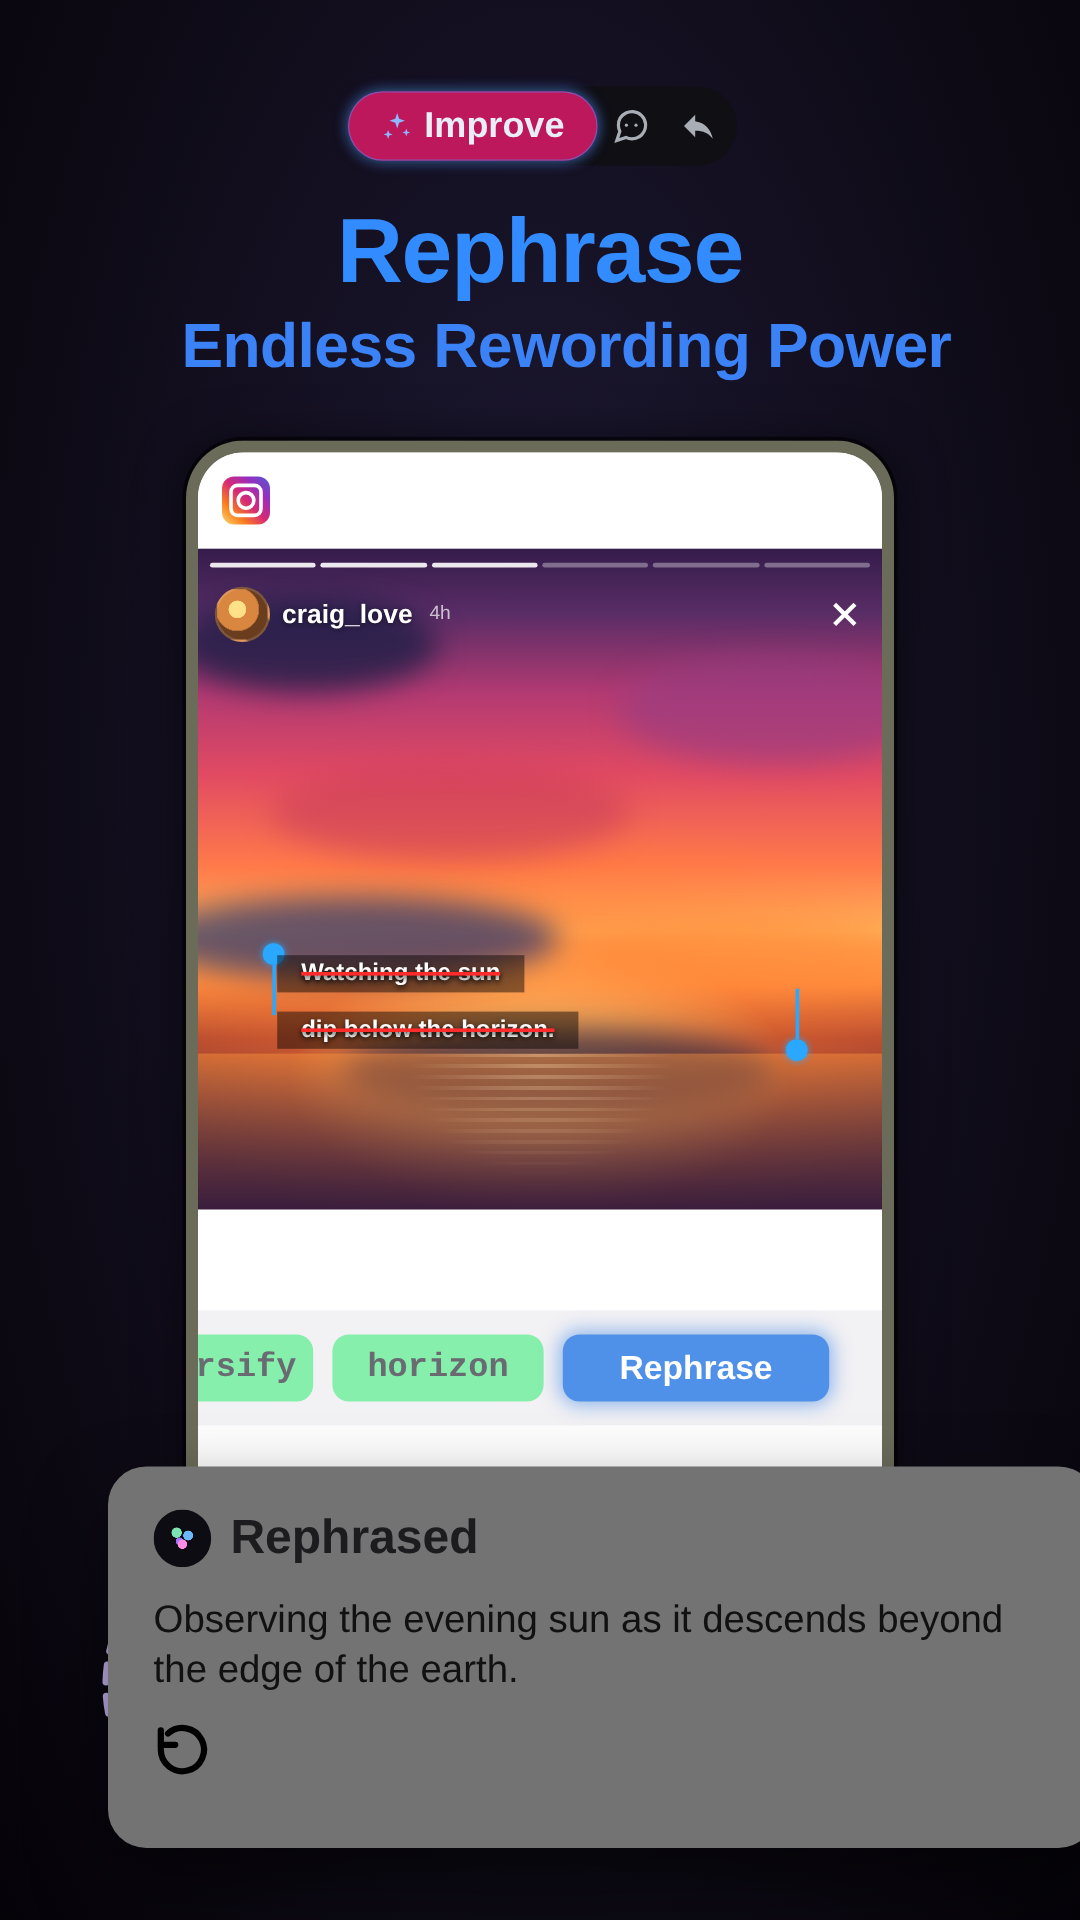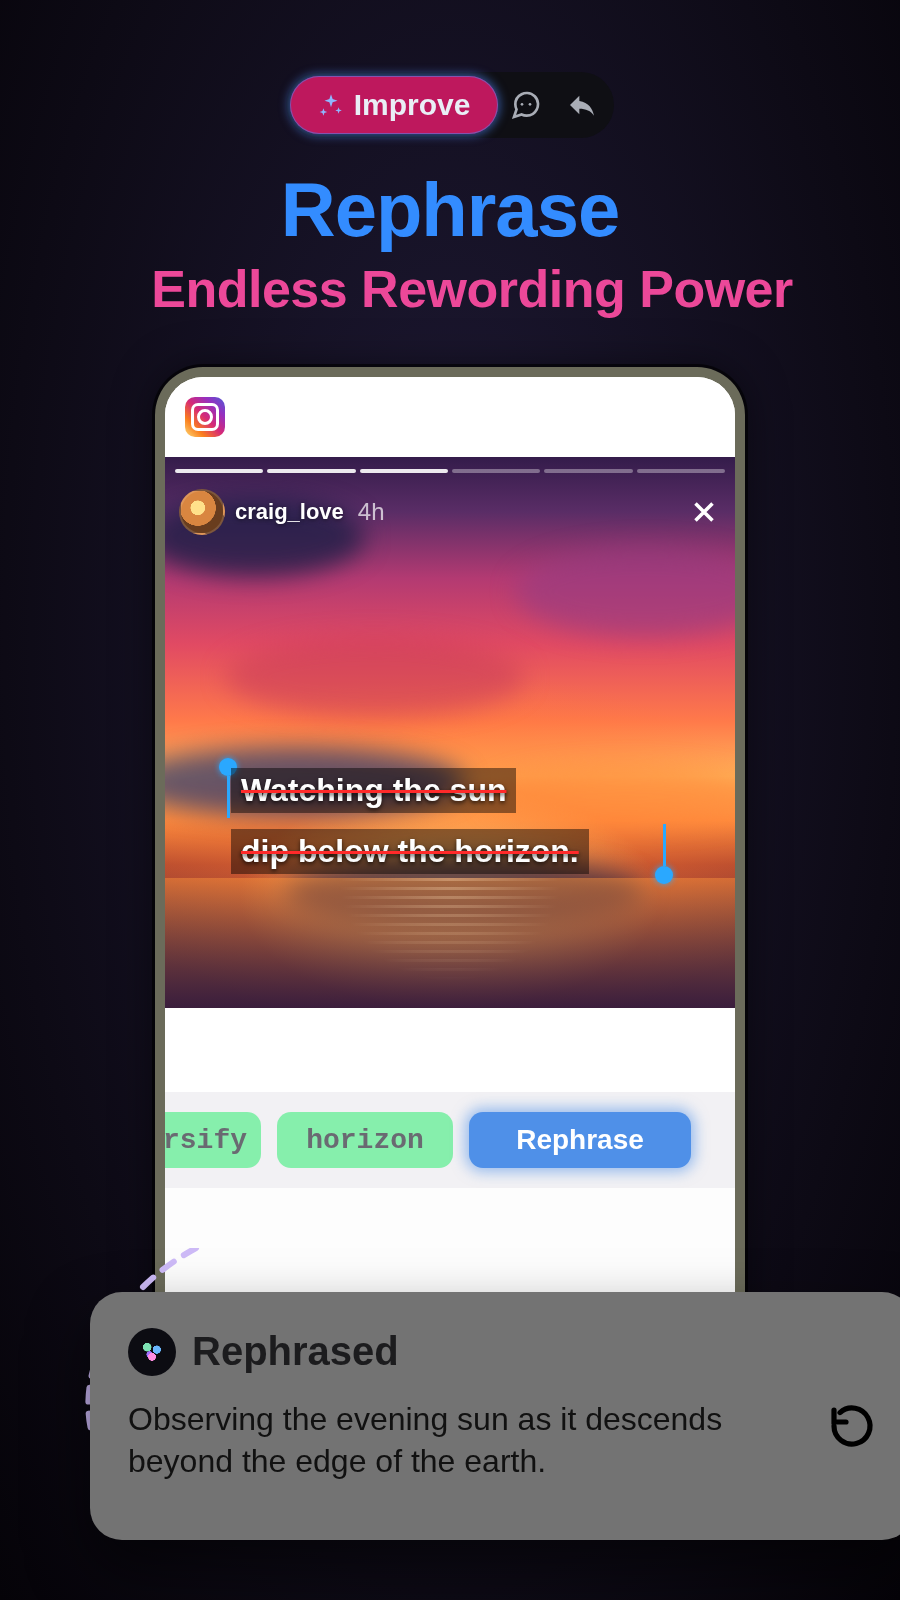--- a/index.html
+++ b/index.html
@@ -51,21 +51,21 @@
   
   .headline-rephrase {
     margin-top: 28px;
     color: #338cff;
     font-size: 76px;
     font-weight: 800;
     letter-spacing: -1px;
   }
   .headline-sub {
     margin-top: 6px;
-    color: #ec4899;
+    color: #3b82f6;
     font-size: 52px;
     font-weight: 700;
     letter-spacing: -0.5px;
     margin-left: 44px;
   }
   
   .phone {
     margin-top: 48px;
     width: 590px;
     height: 1120px;
@@ -168,38 +168,38 @@
     display: flex; align-items: center; gap: 10px;
     color: #fff;
   }
   .avatar {
     width: 46px; height: 46px; border-radius: 50%;
     background:
       radial-gradient(circle at 40% 40%, #ffe18a 0 20%, #d98640 21% 50%, #693d1e 51% 100%);
     border: 2px solid #fff2;
   }
   .uname { font-weight: 700; font-size: 22px; text-shadow: 0 1px 4px rgba(0,0,0,0.5); }
-  .utime { font-weight: 500; font-size: 24px; color: rgba(255,255,255,0.7); margin-left: 4px; }
+  .utime { font-weight: 500; font-size: 16px; color: rgba(255,255,255,0.7); margin-left: 4px; }
   .story-close {
     margin-left: auto;
     width: 34px; height: 34px; color: #fff;
   }
   .sel-text {
     position: absolute;
     left: 66px;
     bottom: 134px;
     width: 430px;
   }
   .sel-line {
     display: inline-block;
     color: #fff;
-    font-size: 32px;
+    font-size: 20px;
     font-weight: 800;
     background: rgba(0,0,0,0.45);
-    padding: 4px 10px;
+    padding: 4px 20px;
     position: relative;
     text-decoration: line-through;
     text-decoration-color: #ff2a2a;
     text-decoration-thickness: 3px;
     text-shadow: 0 2px 4px rgba(0,0,0,0.7);
     white-space: nowrap;
     text-align: right;
   }
   .handle {
     width: 18px; height: 18px; background: #2aa8ff;
@@ -283,20 +283,21 @@
   .card-title {
     font-size: 40px;
     font-weight: 800;
     color: #1c1c1e;
   }
   .card-body {
     margin-top: 22px;
     display: flex;
     gap: 18px;
     align-items: flex-start;
+    flex-direction: column;
   }
   .card-text {
     flex: 1;
     color: #111;
     font-size: 32px;
     line-height: 1.32;
     font-weight: 500;
   }
   .refresh-btn {
     width: 48px; height: 48px;

